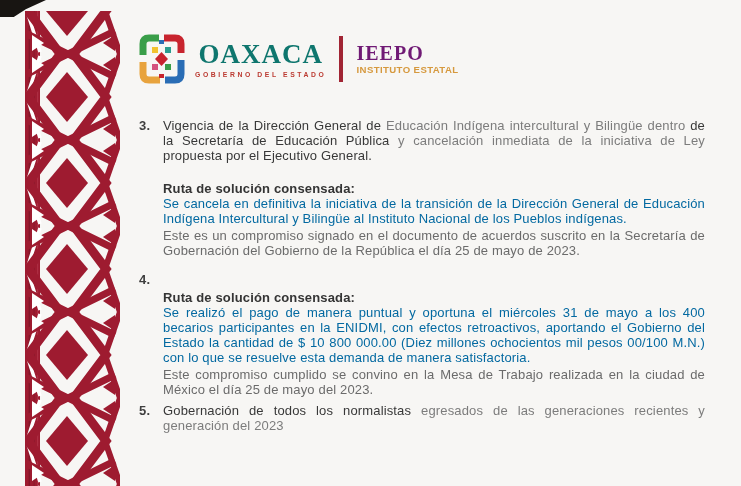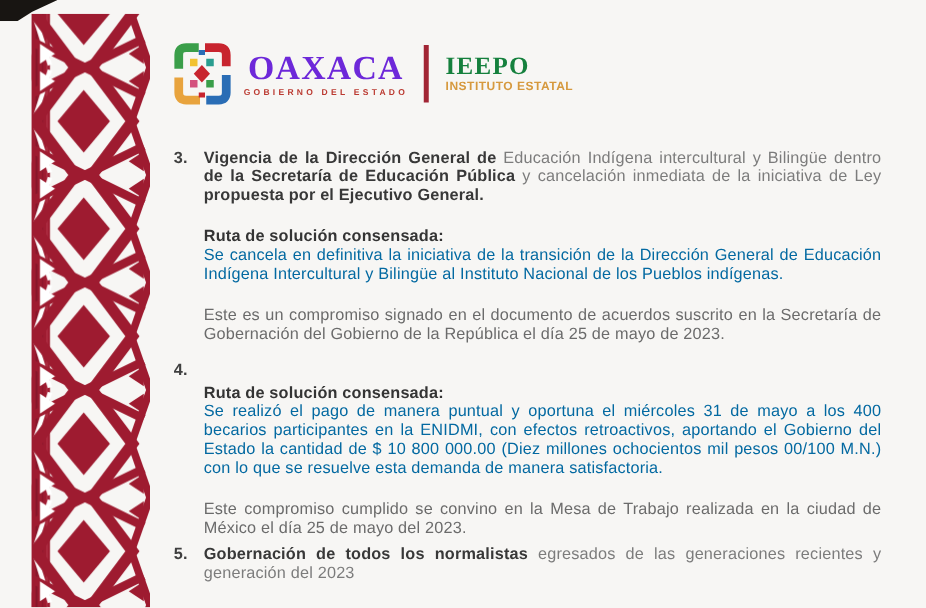--- a/index.html
+++ b/index.html
@@ -25,56 +25,56 @@
   
   .letterhead {
     position: absolute; left: 138px; top: 32px;
     display: flex; align-items: center; height: 54px;
   }
   .logo { width: 48px; height: 50px; margin-right: 9px; flex: 0 0 auto; }
   .brand-block { text-align: center; margin-right: 13px; }
   .brand-name {
     font-family: "Liberation Serif", serif;
     font-weight: 700; font-size: 27px; line-height: 27px;
-    color: #6d28d9; letter-spacing: 1px;
+    color: #0f766e; letter-spacing: 1px;
   }
   .brand-sub {
     font-size: 6.8px; font-weight: 700; letter-spacing: 2.6px;
     color: #bb3a31; margin-top: 3px;
   }
   .header-divider { width: 4px; height: 46px; background: #a12534; margin-right: 13px; }
   .org-block { padding-top: 2px; }
   .org-name {
     font-family: "Liberation Serif", serif;
     font-weight: 700; font-size: 20px; line-height: 21px;
-    color: #15803d; letter-spacing: 1px;
+    color: #701a75; letter-spacing: 1px;
   }
   .org-sub {
     font-size: 9.6px; font-weight: 700; color: #d6993e;
     letter-spacing: .4px; line-height: 12.5px;
   }
 
   
   .content {
     position: absolute; left: 139px; top: 118px; width: 566px;
     font-size: 13px; line-height: 15px; letter-spacing: .15px;
     color: #585858;
   }
   .item { display: flex; }
   .item + .item { margin-top: 14px; }
   .item.tight { margin-top: 6px; }
   .num { width: 24px; flex: 0 0 auto; font-weight: 700; color: #3f3f3f; }
   .itxt { flex: 1; }
   p { text-align: justify; }
   .seg { color: #7c7c7c; }
-  .seg.bold { font-weight: 700; color: #383838; }
+  .seg.bold { font-weight: 400; color: #383838; }
   .ruta { margin-top: 18px; }
   .ruta-h { font-weight: 700; color: #343434; }
   .body-par { color: #0369a1; }
-  .note { margin-top: 18px; color: #6b6b6b; }
+  .note { margin-top: 2px; color: #6b6b6b; }
 </style>
 </head>
 <body>
 
 <div class="page">
 
   <div class="corner-mark"></div>
 
   <div class="band">
     <svg width="95" height="475" viewBox="0 0 95 475">

